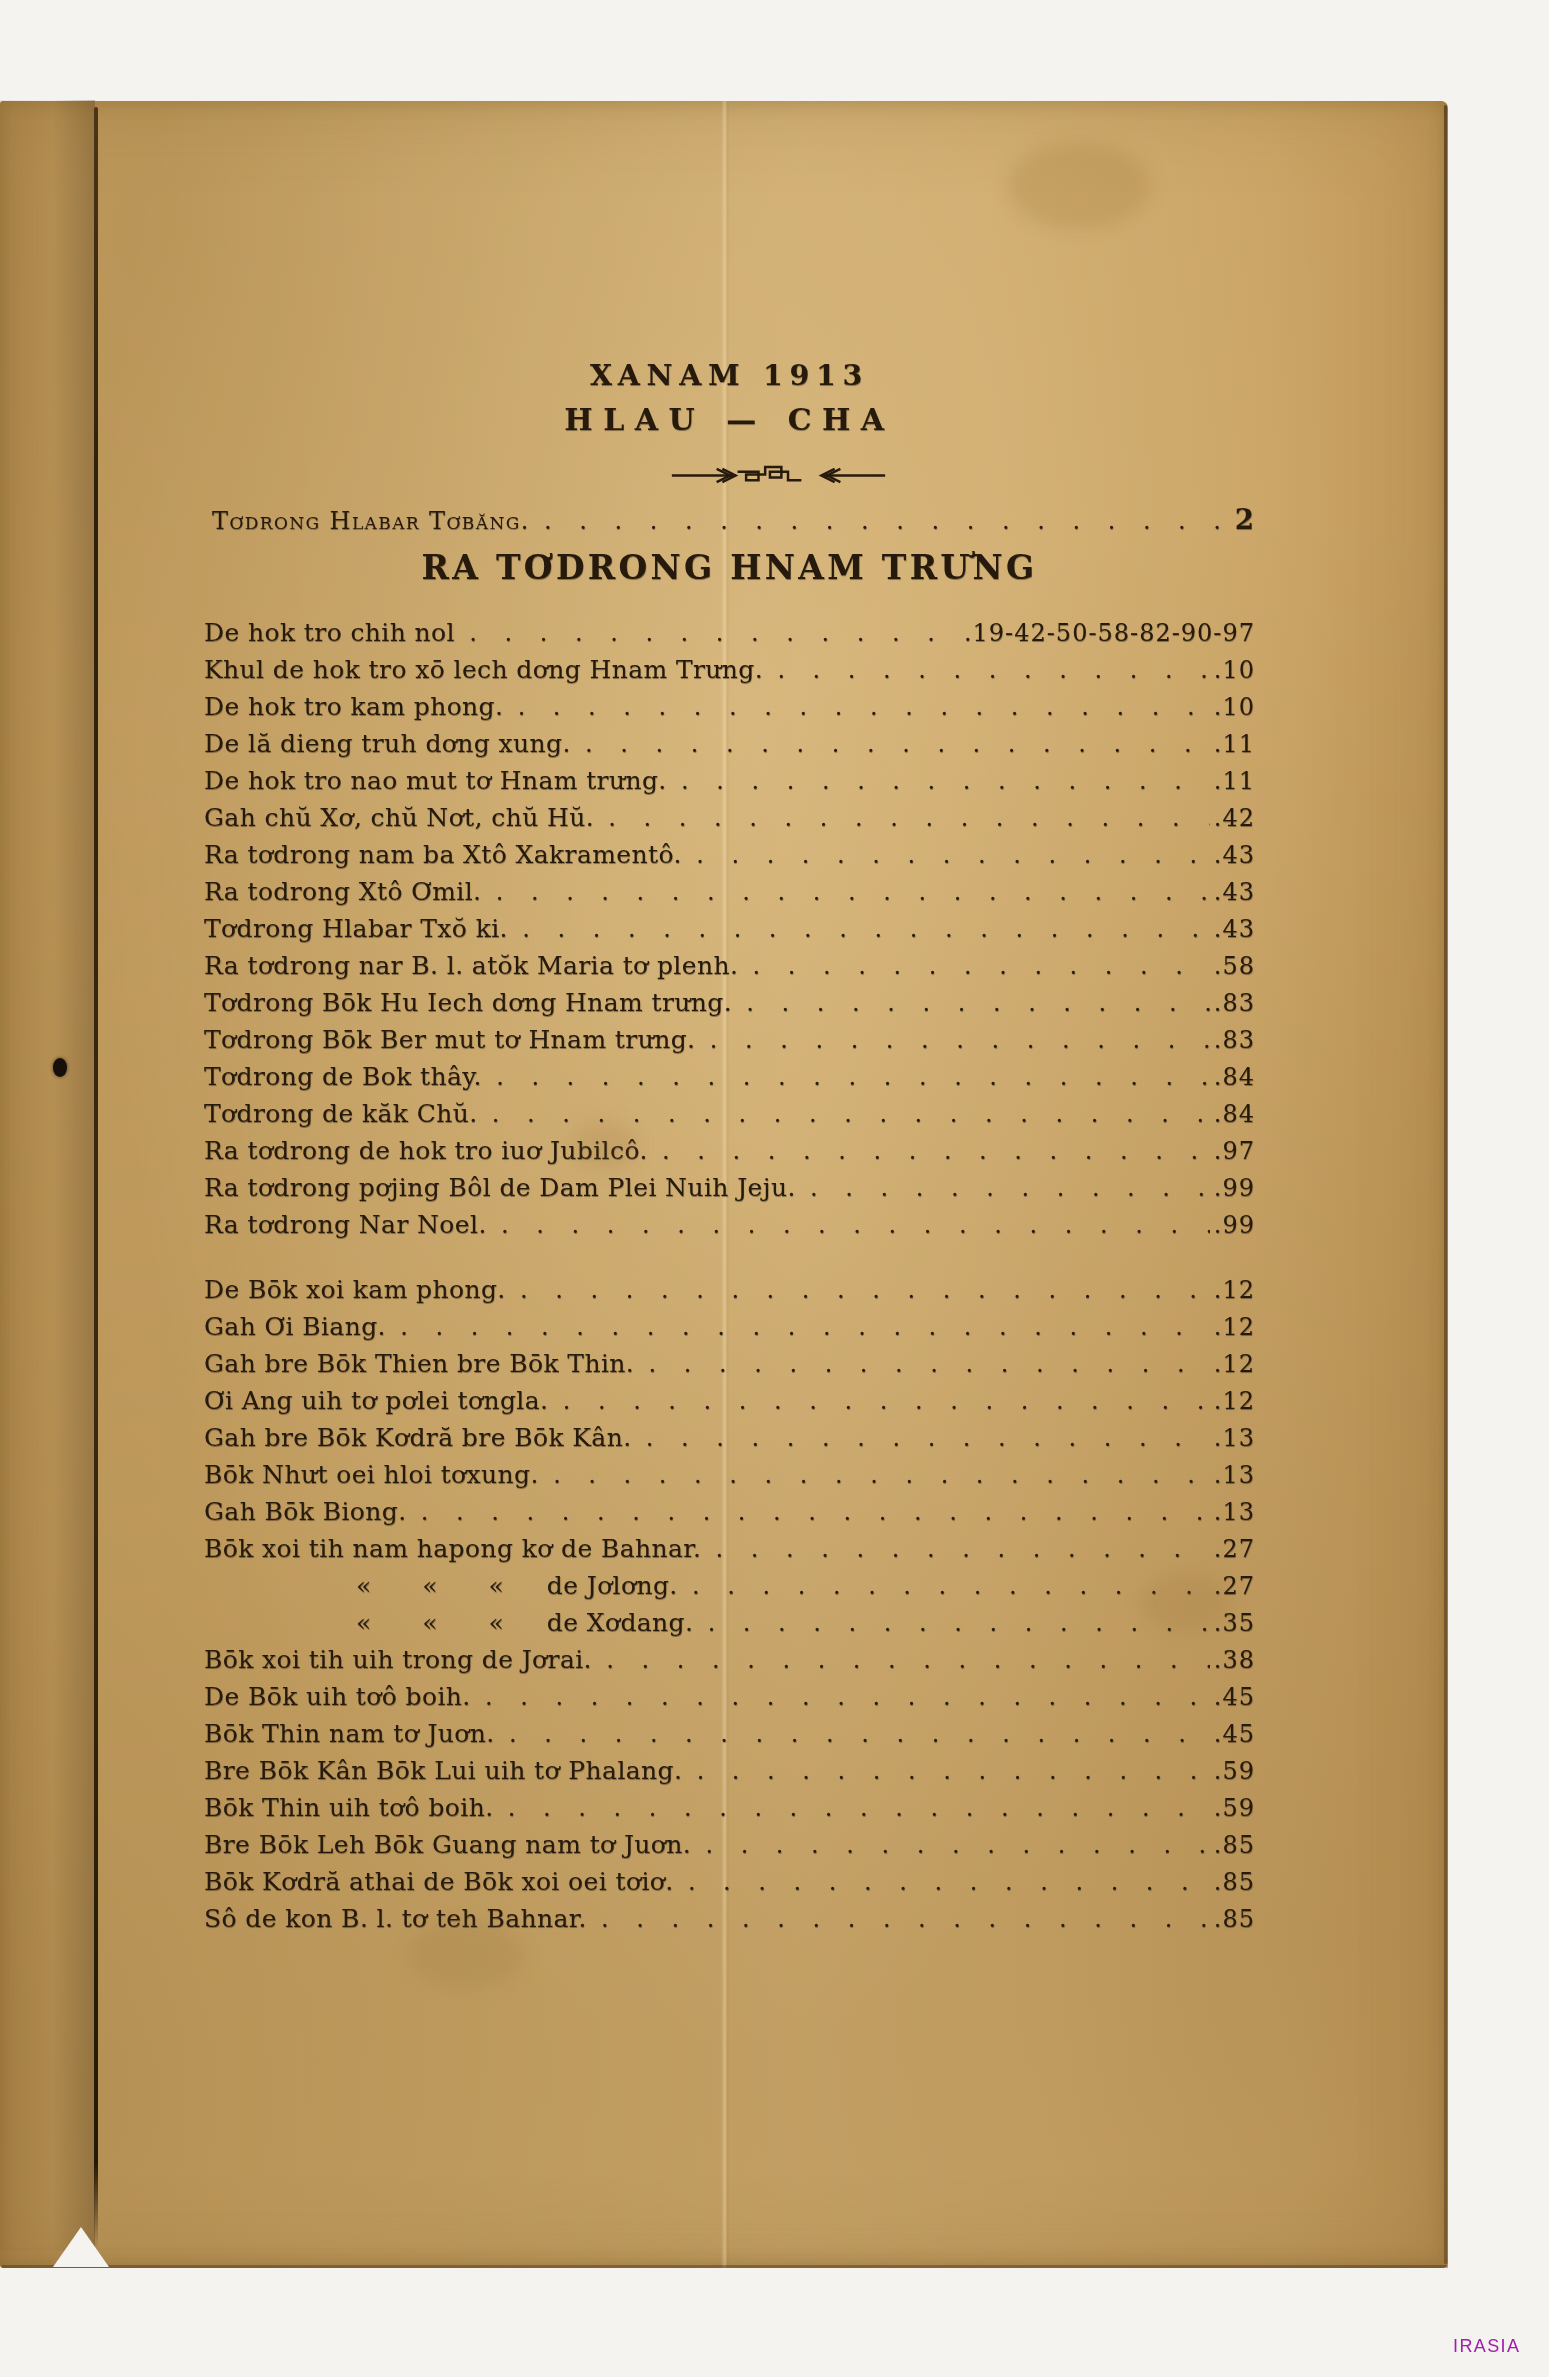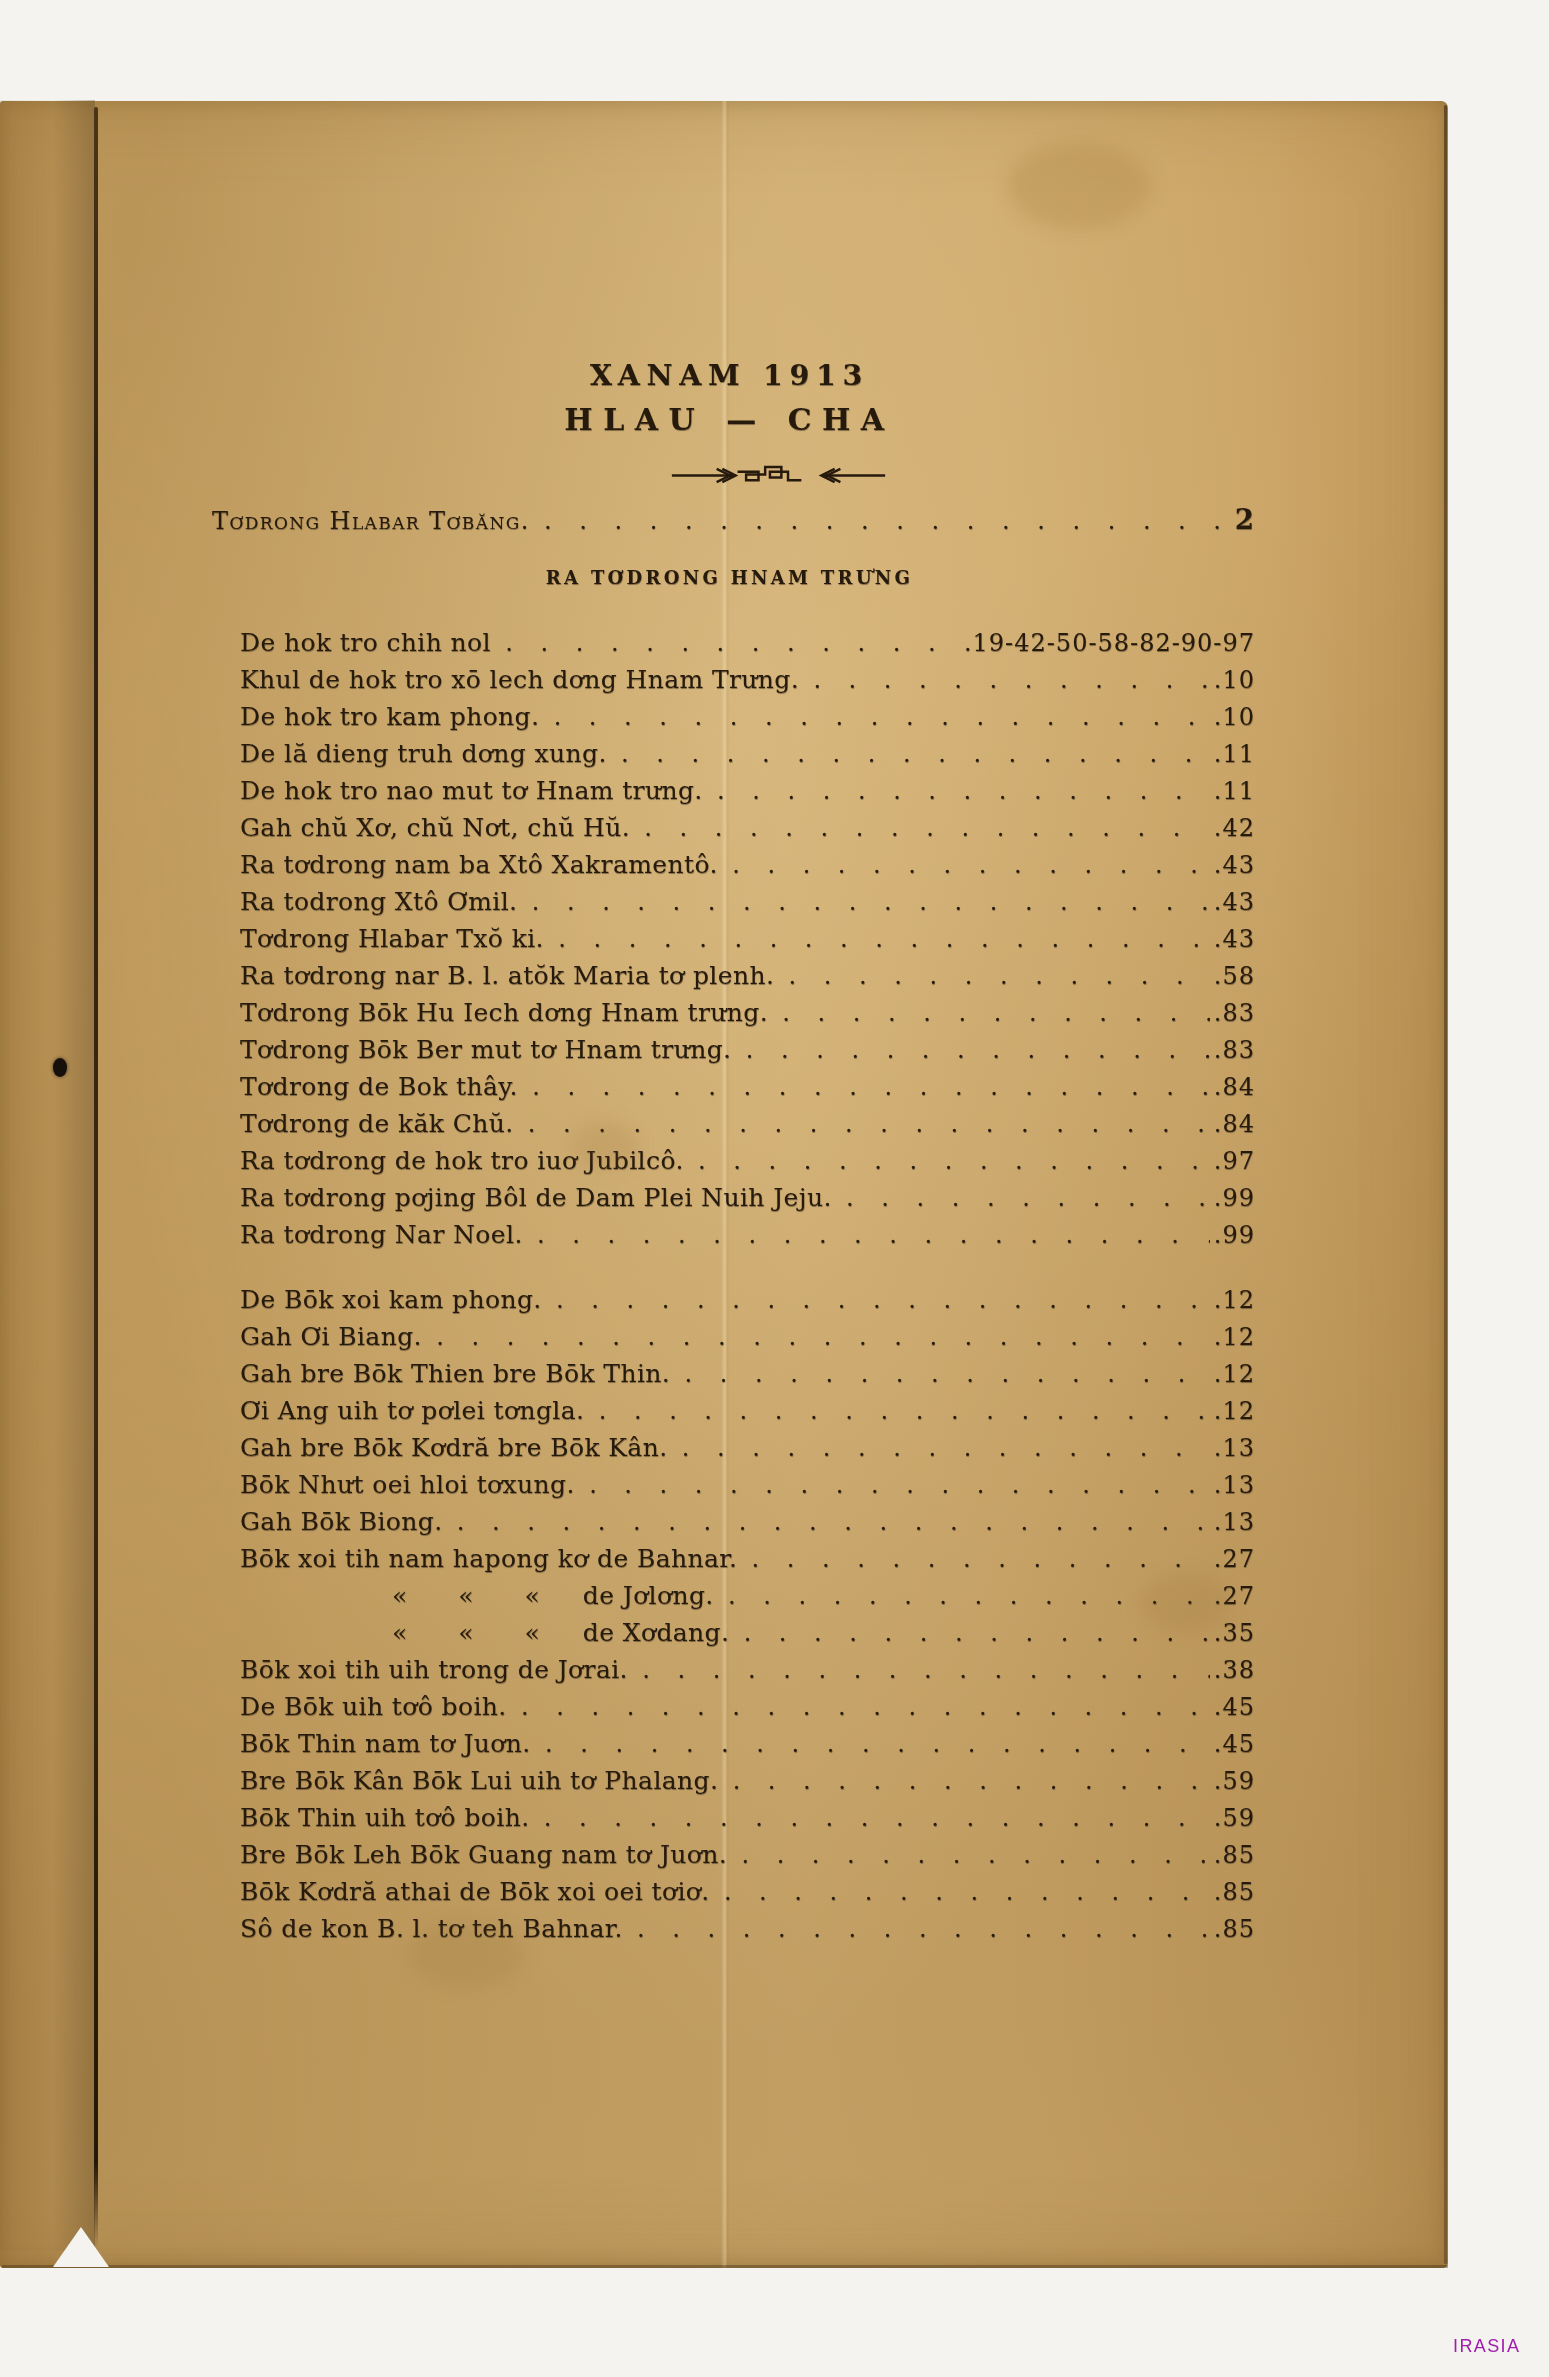--- a/index.html
+++ b/index.html
@@ -53,23 +53,23 @@
   .toc{position:absolute;left:204px;top:400px;width:1051px;}
   .row{display:flex;align-items:baseline;height:37px;line-height:37px;
     font-size:25px;white-space:nowrap;}
   .row .label{flex:0 0 auto;letter-spacing:0.4px;}
   .row .leader{flex:1 1 0;min-width:0;overflow:hidden;white-space:nowrap;
     letter-spacing:27.6px;padding-left:14.3px;font-size:24px;}
   .row .pagenum{flex:0 0 auto;margin-left:3.8px;font-size:24px;letter-spacing:1px;}
   .row .prefix{flex:0 0 auto;margin-left:152px;margin-right:43px;word-spacing:43px;font-size:25px;}
   .frontmatter .label{font-variant:small-caps;font-size:24px;letter-spacing:1.4px;margin-left:8px;}
   .frontmatter .pagenum{font-weight:bold;font-size:27.6px;}
-  .section-heading{font-size:18px;font-weight:bold;letter-spacing:3.3px;text-align:center;
-    height:34px;line-height:34px;margin-top:23px;}
-  .rows{margin-top:28.5px;margin-left:36px;}
+  .section-heading{font-size:33px;font-weight:bold;letter-spacing:3.3px;text-align:center;
+    height:34px;line-height:34px;margin-top:13px;}
+  .rows{margin-top:28.5px;}
 
   .watermark{position:absolute;left:1453px;top:2336px;width:91px;
     font-family:Liberation Sans, sans-serif;
     font-size:18px;color:#a21caf;letter-spacing:1.4px;}
 </style>
 </head>
 <body>
 
 <div class="canvas">
 

